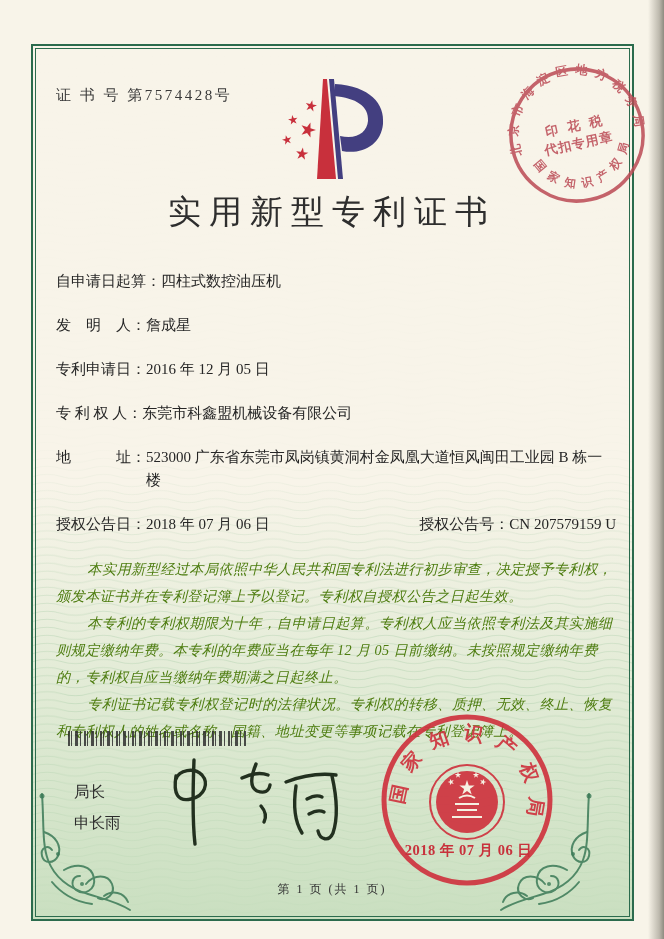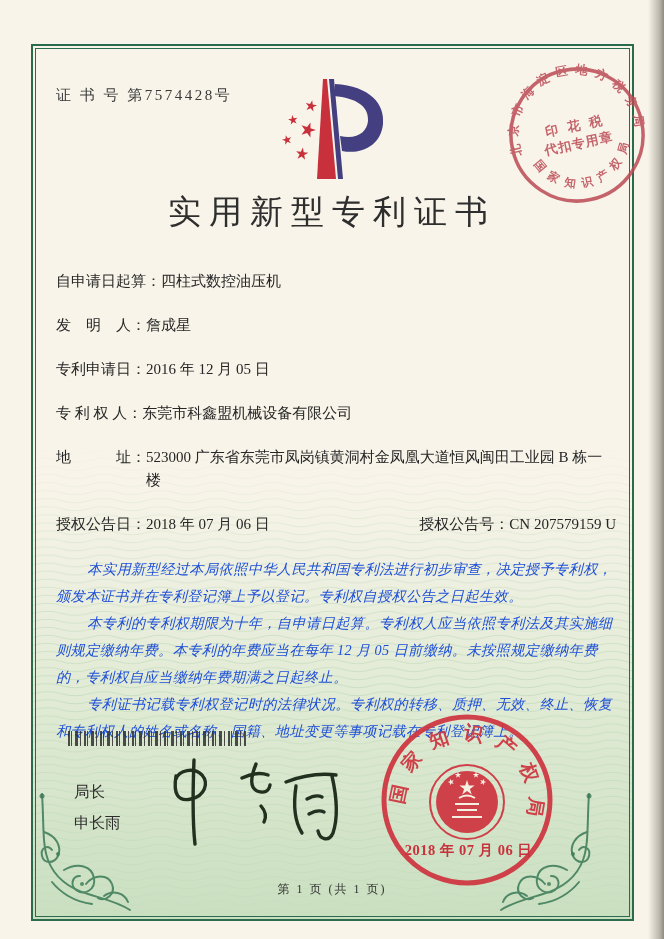--- a/index.html
+++ b/index.html
@@ -19,21 +19,21 @@
   .logo{position:absolute;left:278px;top:76px;}
   .tax-stamp{position:absolute;left:502px;top:60px;transform:rotate(-12deg);opacity:.85;z-index:12;}
   .doc-title{position:absolute;left:0;top:190px;width:100%;text-align:center;
         font-size:33px;font-weight:normal;letter-spacing:8px;color:#2e2e2e;}
   .fields{position:absolute;left:56px;top:270px;width:560px;font-size:15px;}
   .field-row{display:flex;margin-bottom:21px;line-height:23px;}
   .field-label{flex:none;white-space:pre;}
   .field-value{flex:1;}
   .grant-row{display:flex;justify-content:space-between;line-height:23px;}
   .paragraphs{position:absolute;left:56px;top:556px;width:562px;
-        font-size:14.2px;line-height:27px;font-style:italic;color:#1d4ed8;}
+        font-size:14.2px;line-height:27px;font-style:italic;color:#4d7c0f;}
   .paragraphs p{margin:0;text-indent:2.2em;letter-spacing:.4px;}
   .barcode{position:absolute;left:68px;top:731px;width:178px;height:15px;opacity:.85;
         background:repeating-linear-gradient(90deg,#2f2f2f 0 2px,rgba(0,0,0,0) 2px 3px,#2f2f2f 3px 4px,rgba(0,0,0,0) 4px 7px,#2f2f2f 7px 10px,rgba(0,0,0,0) 10px 12px,#2f2f2f 12px 13px,rgba(0,0,0,0) 13px 16px);}
   .director{position:absolute;left:74px;top:776px;font-size:15.5px;line-height:31px;
         font-family:"Liberation Sans","DejaVu Sans",sans-serif;color:#2c2c2c;}
   .signature{position:absolute;left:138px;top:746px;}
   .seal{position:absolute;left:377px;top:710px;opacity:.93;z-index:10;}
   .seal-date{position:absolute;left:396px;top:841px;width:145px;text-align:center;
         font-size:14.5px;color:#c8323c;letter-spacing:.5px;z-index:11;font-weight:bold;}
   .footer{position:absolute;left:0;top:881px;width:100%;text-align:center;

